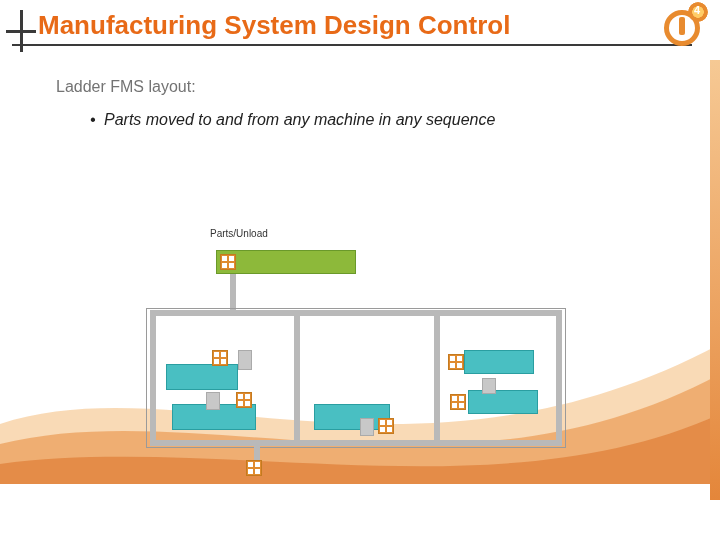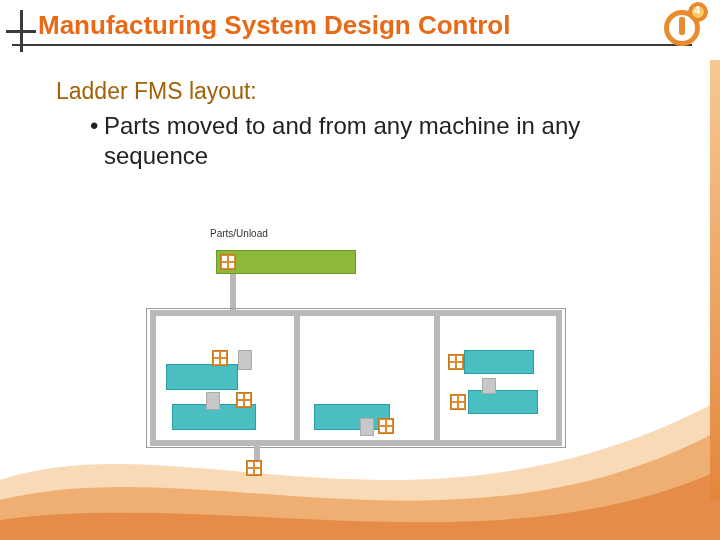--- a/index.html
+++ b/index.html
@@ -1,31 +1,31 @@
 <!DOCTYPE html>
 <html><head>
 <meta charset="utf-8">
 <style>
   * { box-sizing: border-box; margin: 0; padding: 0; }
   html, body { width: 720px; height: 540px; overflow: hidden; font-family: Arial, Helvetica, sans-serif; background: #fff; }
-  .slide { position: relative; width: 720px; height: 540px; background: #fff; }
+  .slide { position: relative; width: 720px; height: 484px; background: #fff; }
   .corner-tl { position: absolute; left: 6px; top: 10px; width: 30px; height: 42px; }
   .corner-tl .v { position: absolute; left: 14px; top: 0; width: 3px; height: 42px; background: #3a3a3a; }
   .corner-tl .h { position: absolute; left: 0; top: 20px; width: 30px; height: 3px; background: #3a3a3a; }
   .title { position: absolute; left: 38px; top: 10px; font-size: 26px; font-weight: bold; color: #e86a17; }
   .title-rule { position: absolute; left: 12px; top: 44px; width: 680px; height: 2px; background: #3a3a3a; }
   .logo { position: absolute; right: 14px; top: 4px; width: 46px; height: 46px; }
   .logo .ring { position: absolute; left: 4px; top: 6px; width: 36px; height: 36px; border: 5px solid #e88b2f; border-radius: 50%; }
   .logo .bar { position: absolute; left: 19px; top: 13px; width: 6px; height: 18px; background: #e88b2f; border-radius: 2px; }
   .logo .burst { position: absolute; right: -2px; top: -2px; width: 20px; height: 20px; background: radial-gradient(circle,#ffcc66 0 40%,#e88b2f 41% 70%,transparent 71%); border-radius: 50%; }
   .logo .burst span { position: absolute; left: 6px; top: 2px; font-size: 11px; font-weight: bold; color: #fff; }
   .content { position: absolute; left: 56px; top: 78px; right: 40px; }
-  .subtitle { font-size: 23px; color: #a16207; margin-bottom: 6px; }
+  .subtitle { font-size: 16px; color: #737373; margin-bottom: 14px; }
   .bullets { margin-left: 34px; }
-  .bullets li { list-style: none; font-size: 24px; color: #222; line-height: 1.25; margin-bottom: 6px; position: relative; padding-left: 14px; }
+  .bullets li { list-style: none; font-size: 16px; color: #222; line-height: 1.25; margin-bottom: 6px; position: relative; padding-left: 14px; font-style: italic; }
   .bullets li::before { content: "•"; position: absolute; left: 0; top: 0; }
   .caption { position: absolute; left: 210px; top: 228px; font-size: 10px; color: #333; }
   .diagram { position: absolute; left: 146px; top: 246px; width: 420px; height: 230px; }
   .panel { position: absolute; border: 1px solid #9a9a9a; background: #d8d8d8; }
   .rail { position: absolute; background: #b9b9b9; }
   .machine { position: absolute; background: #49bfc2; border: 1px solid #2a9ea1; }
   .station { position: absolute; width: 16px; height: 16px; border: 1px solid #c47a1f; background: #efefef; display: grid; grid-template-columns: 1fr 1fr; grid-template-rows: 1fr 1fr; }
   .station div { border: 0.5px solid #e08b2f; background: #fff; }
   .loadbar { position: absolute; background: #8db93a; border: 1px solid #6a992a; }
   .pad { position: absolute; background: #c8c8c8; border: 1px solid #aaa; }

